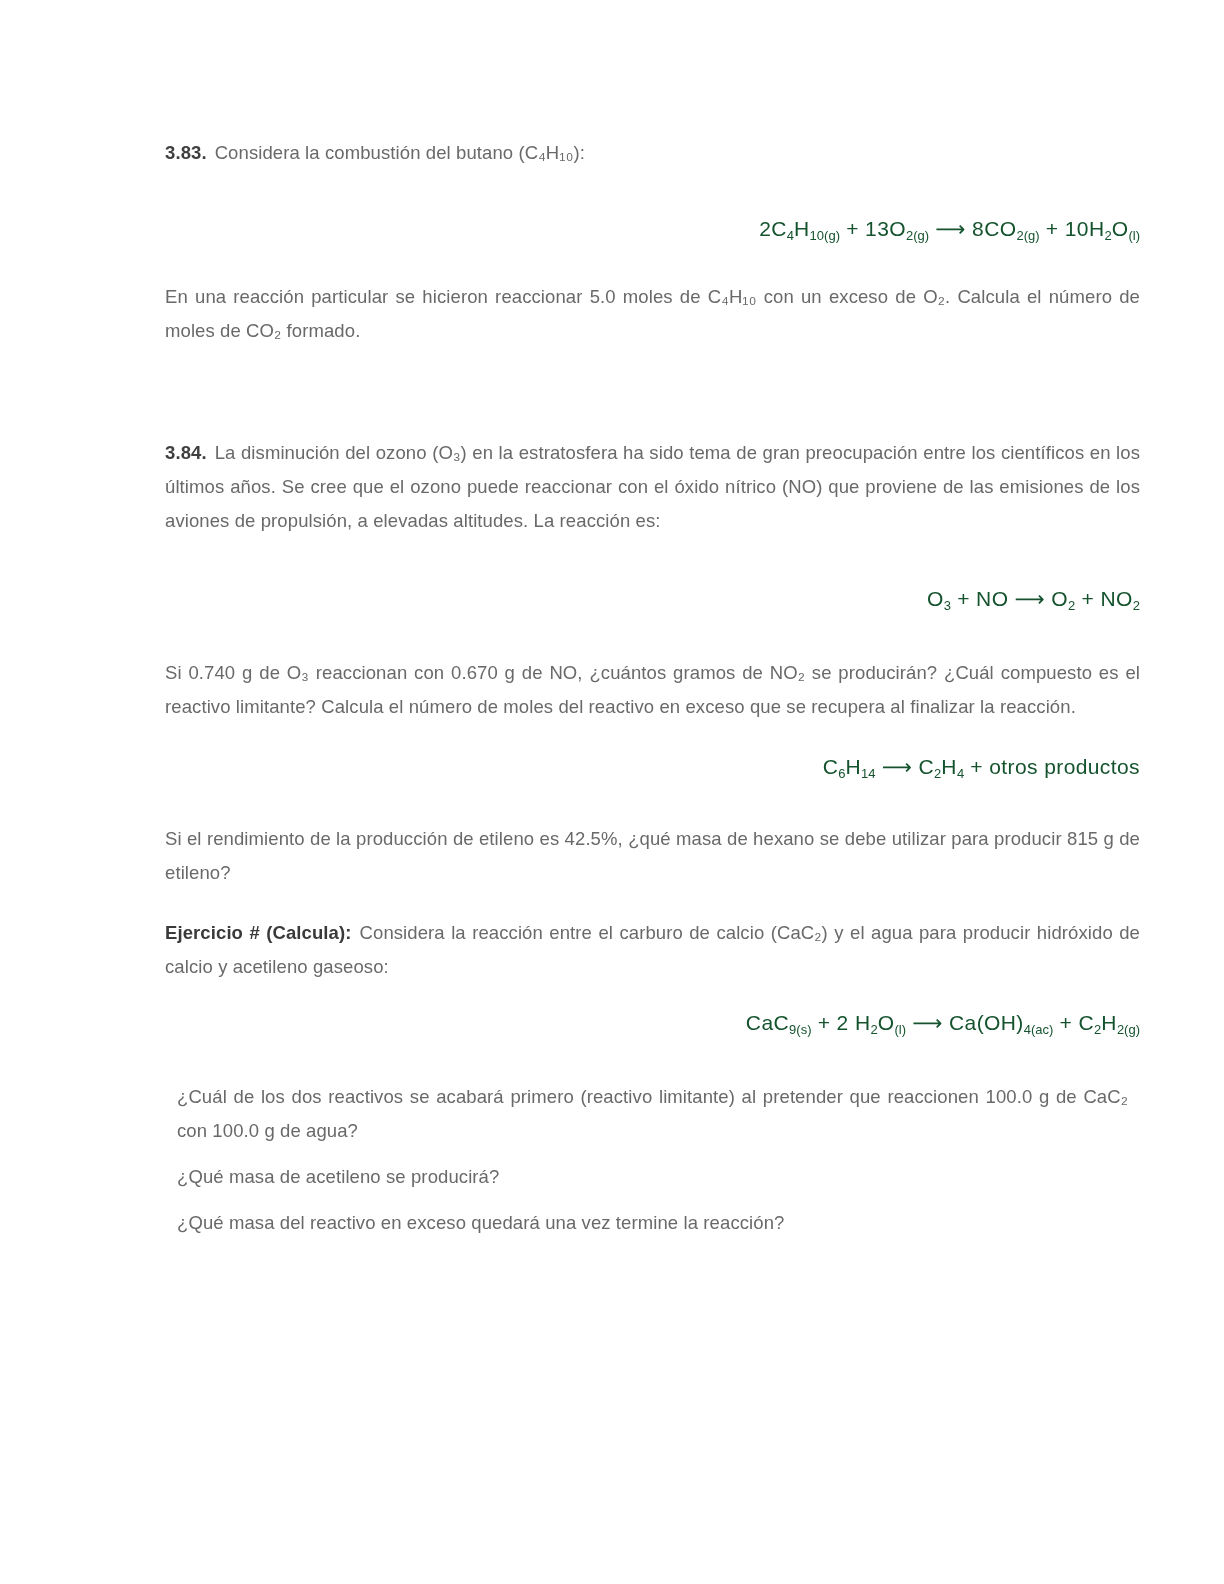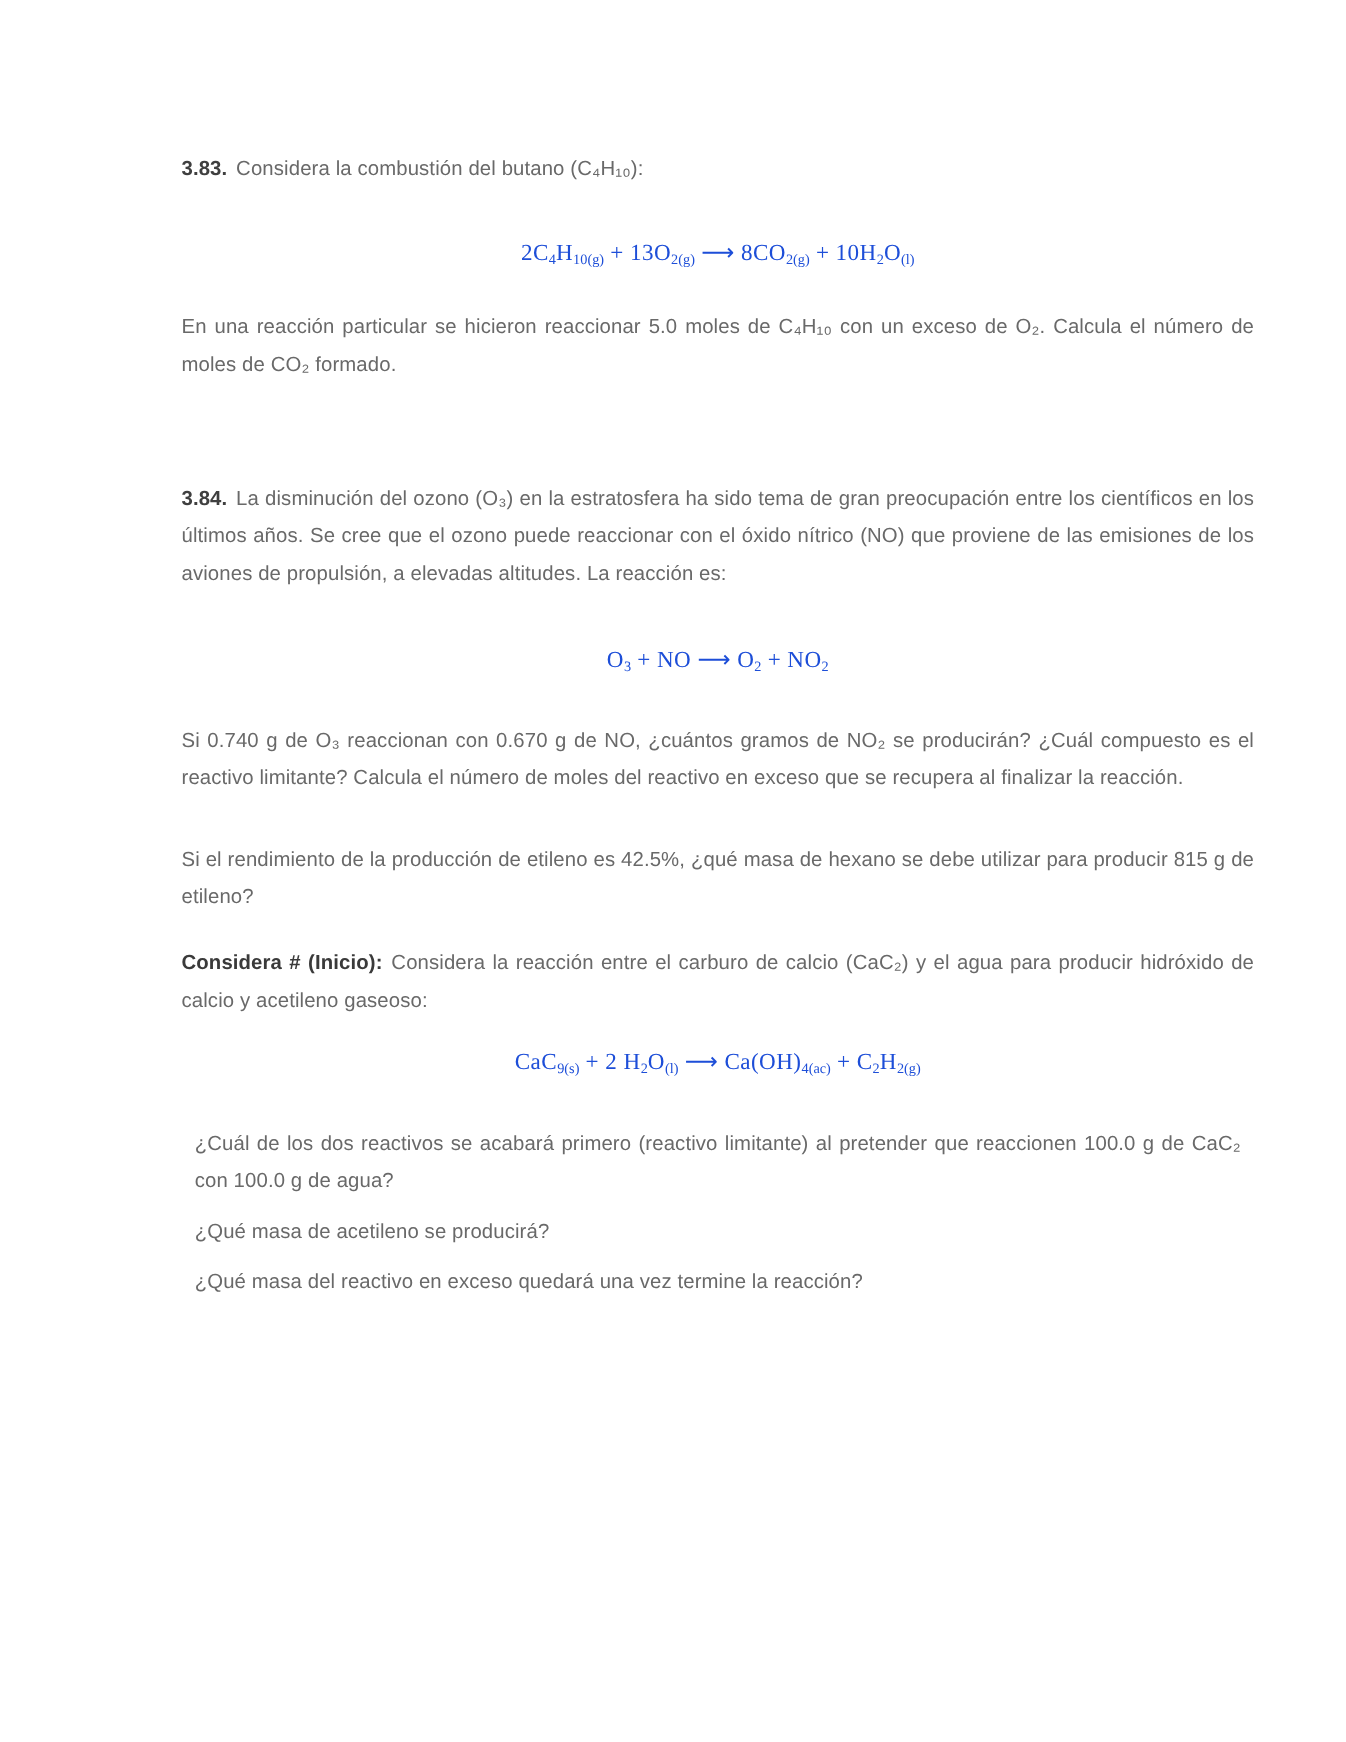--- a/index.html
+++ b/index.html
@@ -35,25 +35,25 @@
     font-weight: 700;
     color: #3f3f3f;
     margin-right: 8px;
   }
   .exercise-label {
     font-weight: 700;
     color: #3a3a3a;
     margin-right: 8px;
   }
   .equation {
-    font-family: Liberation Serif, serif;
+    font-family: Liberation Sans, sans-serif;
     font-size: 21px;
     line-height: 30px;
-    text-align: center;
-    color: #1d4ed8;
+    text-align: right;
+    color: #14532d;
     letter-spacing: 0.4px;
     white-space: nowrap;
   }
   .equation sub {
     font-size: 13px;
     line-height: 0;
     vertical-align: -0.28em;
     letter-spacing: 0;
   }
   
@@ -81,25 +81,26 @@
     <p class="para m-body1">En una reacción particular se hicieron reaccionar 5.0 moles de C₄H₁₀ con un exceso de O₂. Calcula el número de moles de CO₂ formado.</p>
   </section>
 
   <section>
     <p class="para m-prob2"><b class="problem-number">3.84.</b><span>La disminución del ozono (O₃) en la estratosfera ha sido tema de gran preocupación entre los científicos en los últimos años. Se cree que el ozono puede reaccionar con el óxido nítrico (NO) que proviene de las emisiones de los aviones de propulsión, a elevadas altitudes. La reacción es:</span></p>
     <div class="equation m-eq2">O<sub>3</sub> + NO ⟶ O<sub>2</sub> + NO<sub>2</sub></div>
     <p class="para m-body2">Si 0.740 g de O₃ reaccionan con 0.670 g de NO, ¿cuántos gramos de NO₂ se producirán? ¿Cuál compuesto es el reactivo limitante? Calcula el número de moles del reactivo en exceso que se recupera al finalizar la reacción.</p>
   </section>
 
   <section>
+    <div class="equation m-eq3">C<sub>6</sub>H<sub>14</sub> ⟶ C<sub>2</sub>H<sub>4</sub> + otros productos</div>
     <p class="para m-body3">Si el rendimiento de la producción de etileno es 42.5%, ¿qué masa de hexano se debe utilizar para producir 815 g de etileno?</p>
   </section>
 
   <section>
-    <p class="para m-prob4"><b class="exercise-label">Considera # (Inicio):</b><span>Considera la reacción entre el carburo de calcio (CaC₂) y el agua para producir hidróxido de calcio y acetileno gaseoso:</span></p>
+    <p class="para m-prob4"><b class="exercise-label">Ejercicio # (Calcula):</b><span>Considera la reacción entre el carburo de calcio (CaC₂) y el agua para producir hidróxido de calcio y acetileno gaseoso:</span></p>
     <div class="equation m-eq4">CaC<sub>9(s)</sub> + 2 H<sub>2</sub>O<sub>(l)</sub> ⟶ Ca(OH)<sub>4(ac)</sub> + C<sub>2</sub>H<sub>2(g)</sub></div>
     <div class="m-quest">
       <p class="para question">¿Cuál de los dos reactivos se acabará primero (reactivo limitante) al pretender que reaccionen 100.0 g de CaC₂ con 100.0 g de agua?</p>
       <p class="para question">¿Qué masa de acetileno se producirá?</p>
       <p class="para question">¿Qué masa del reactivo en exceso quedará una vez termine la reacción?</p>
     </div>
   </section>
 
 </div>
 

